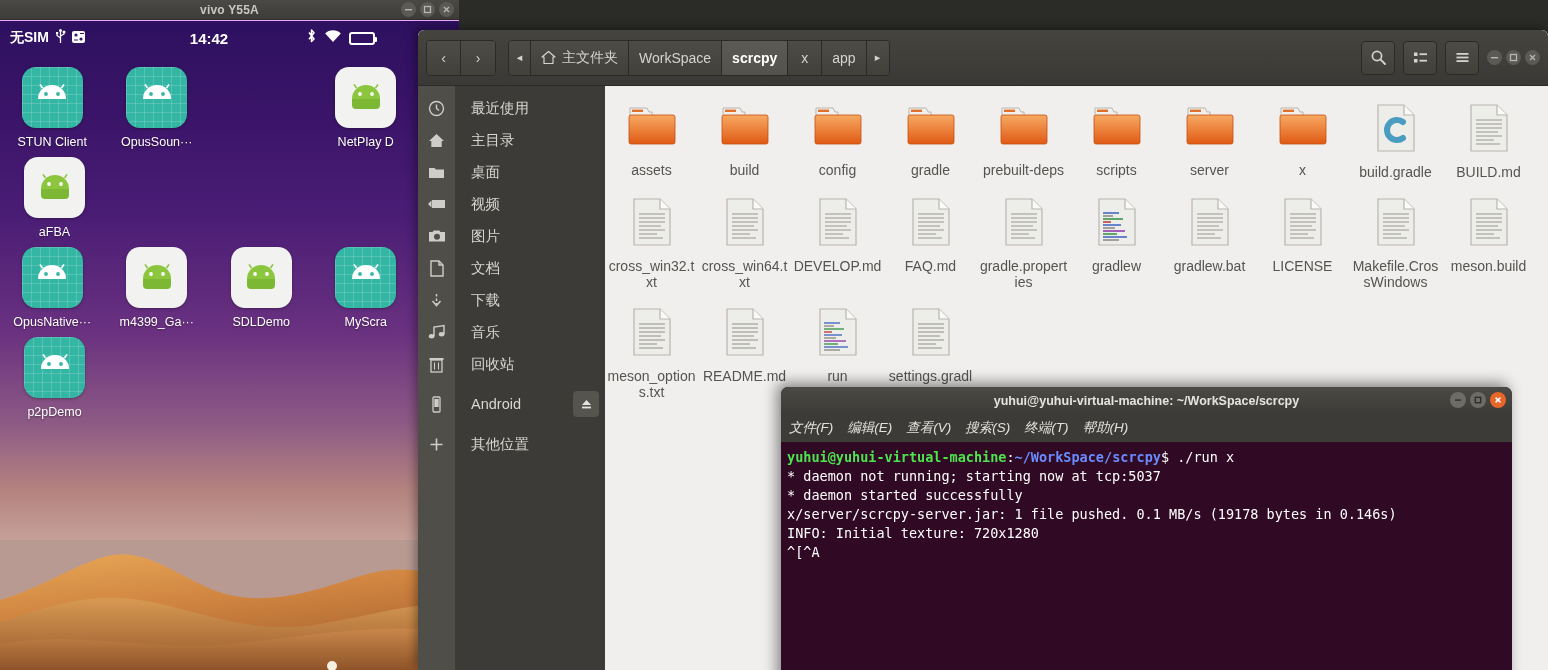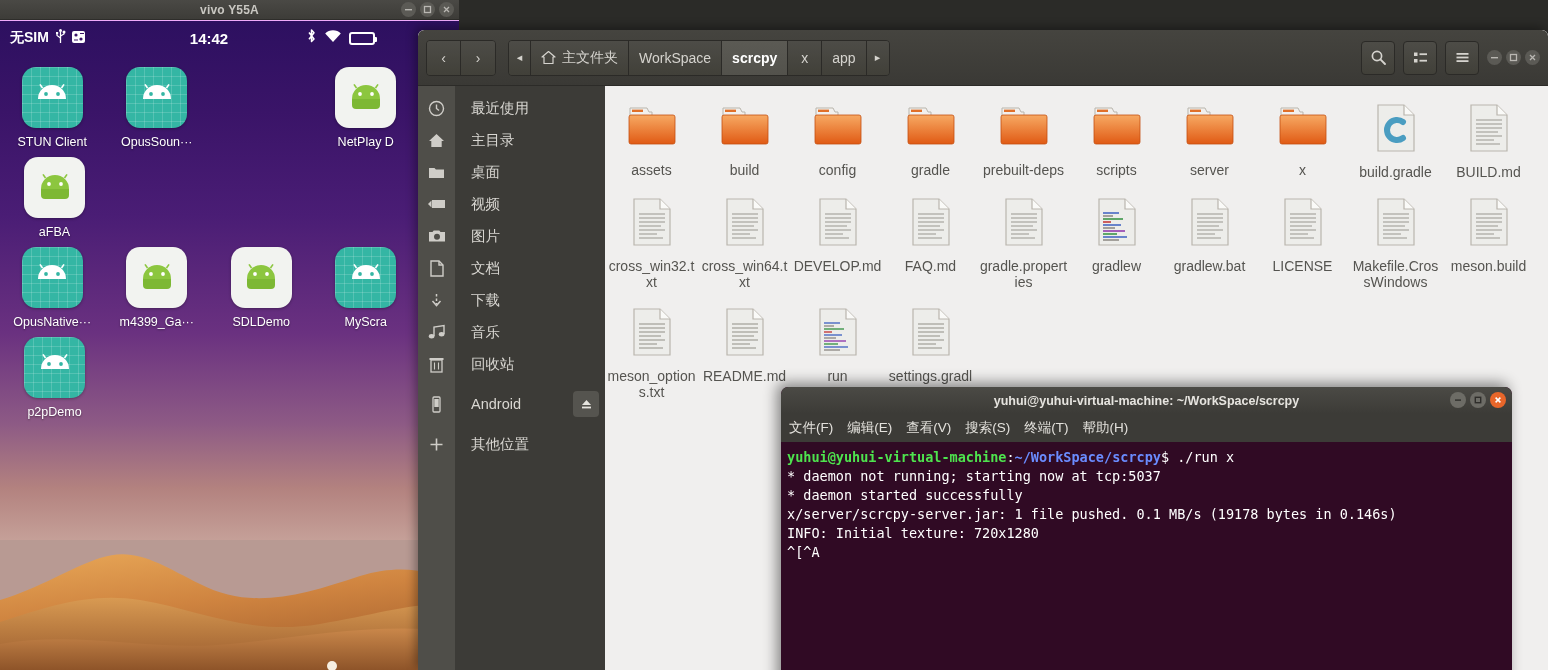--- a/index.html
+++ b/index.html
@@ -132,21 +132,21 @@
     height: 27px; background: linear-gradient(#4b4a45, #3c3b37);
     display: flex; align-items: center; justify-content: center; position: relative;
     border-top-left-radius: 7px; border-top-right-radius: 7px;
   }
   #term-title-text { font-size: 12.5px; font-weight: bold; color: #e6e4df; }
   #term-win-btns { position: absolute; right: 6px; top: 5px; display: flex; gap: 4px; }
   .twb { width: 16px; height: 16px; border-radius: 50%; background: #6d6c66; display:flex; align-items:center; justify-content:center; color:#2f2e2b; }
   .twb.close { background: #e8662a; color: #fff; }
   #term-menu {
     height: 28px; background: #3c3b37; display: flex; align-items: center;
-    padding-left: 8px; gap: 14px; color: #e3e1dc; font-size: 13.5px;
+    padding-left: 8px; gap: 14px; color: #e3e1dc; font-size: 13.5px; font-style: italic;
   }
   #term-body {
     padding: 6px 6px 0 6px; font-family: "DejaVu Sans Mono", monospace;
     font-size: 13.5px; line-height: 19px; color: #ffffff; white-space: pre;
   }
   .t-green { color: #4ee44e; font-weight: bold; }
   .t-blue  { color: #6a8cff; font-weight: bold; }
   .t-white { color: #ffffff; }
 </style>
 </head>

